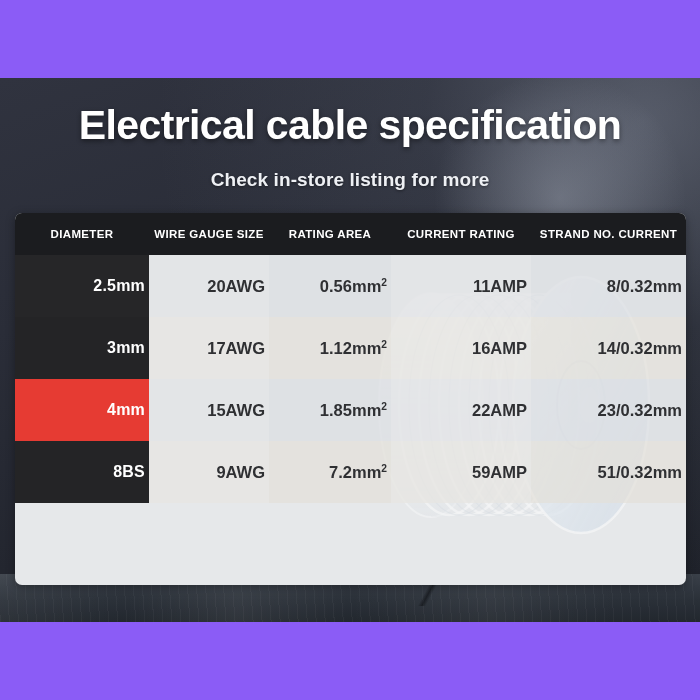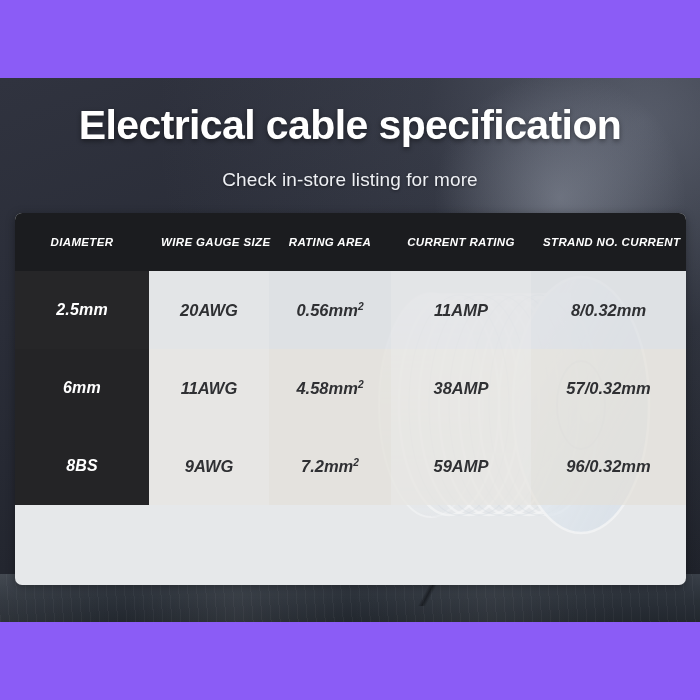--- a/index.html
+++ b/index.html
@@ -96,21 +96,21 @@
     text-shadow: 0 2px 5px rgba(0,0,0,0.45);
   }
   .subtitle {
     position: absolute;
     left: 0;
     top: 169px;
     width: 700px;
     text-align: center;
     color: #eef0f4;
     font-size: 19px;
-    font-weight: 400;
+    font-weight: 700;
     letter-spacing: 0.1px;
     text-shadow: 0 1px 3px rgba(0,0,0,0.45);
   }
 
   
   .table-wrap {
     position: absolute;
     left: 15px;
     top: 213px;
     width: 671px;
@@ -132,23 +132,22 @@
     opacity: 0.55;
   }
 
   table.spec {
     position: relative;
     width: 671px;
     border-collapse: collapse;
     table-layout: fixed;
   }
   table.spec th, table.spec td {
-    padding: 12px;
+    padding: 4px;
     margin: 0;
-    font-style: italic;
   }
 
   col.c-diam  { width: 134px; }
   col.c-gauge { width: 120px; }
   col.c-area  { width: 122px; }
   col.c-curr  { width: 140px; }
   col.c-strand{ width: 155px; }
 
   thead th {
     height: 34px;
@@ -157,21 +156,21 @@
     font-size: 11.5px;
     font-weight: 700;
     letter-spacing: 0.35px;
     text-align: center;
     white-space: nowrap;
     vertical-align: middle;
   }
 
   tbody td {
     height: 54px;
-    text-align: center;
+    text-align: right;
     vertical-align: middle;
     font-size: 16.5px;
     font-weight: 700;
     color: #2f3033;
     white-space: nowrap;
     position: relative;
   }
 
   
   tbody td.diam {
@@ -275,36 +274,43 @@
       <tbody>
 
         <tr>
           <td class="diam">2.5mm</td>
           <td class="data">20AWG</td>
           <td class="tint-a"><span>0.56mm</span><sup>2</sup></td>
           <td class="data">11AMP</td>
           <td class="tint-a">8/0.32mm</td>
         </tr>
 
-
-
         <tr class="alt">
-          <td class="diam">6mm</td>
-          <td class="data">11AWG</td>
-          <td class="tint-a"><span>4.58mm</span><sup>2</sup></td>
-          <td class="data">38AMP</td>
-          <td class="tint-a">57/0.32mm</td>
-        </tr>
+          <td class="diam">3mm</td>
+          <td class="data">17AWG</td>
+          <td class="tint-a"><span>1.12mm</span><sup>2</sup></td>
+          <td class="data">16AMP</td>
+          <td class="tint-a">14/0.32mm</td>
+        </tr>
+
+        <tr class="highlight">
+          <td class="diam">4mm</td>
+          <td class="data">15AWG</td>
+          <td class="tint-a"><span>1.85mm</span><sup>2</sup></td>
+          <td class="data">22AMP</td>
+          <td class="tint-a">23/0.32mm</td>
+        </tr>
+
 
 
         <tr class="alt">
           <td class="diam">8BS</td>
           <td class="data">9AWG</td>
           <td class="tint-a"><span>7.2mm</span><sup>2</sup></td>
           <td class="data">59AMP</td>
-          <td class="tint-a">96/0.32mm</td>
+          <td class="tint-a">51/0.32mm</td>
         </tr>
 
       </tbody>
     </table>
   </div>
 
 </div>
 
 </body></html>

